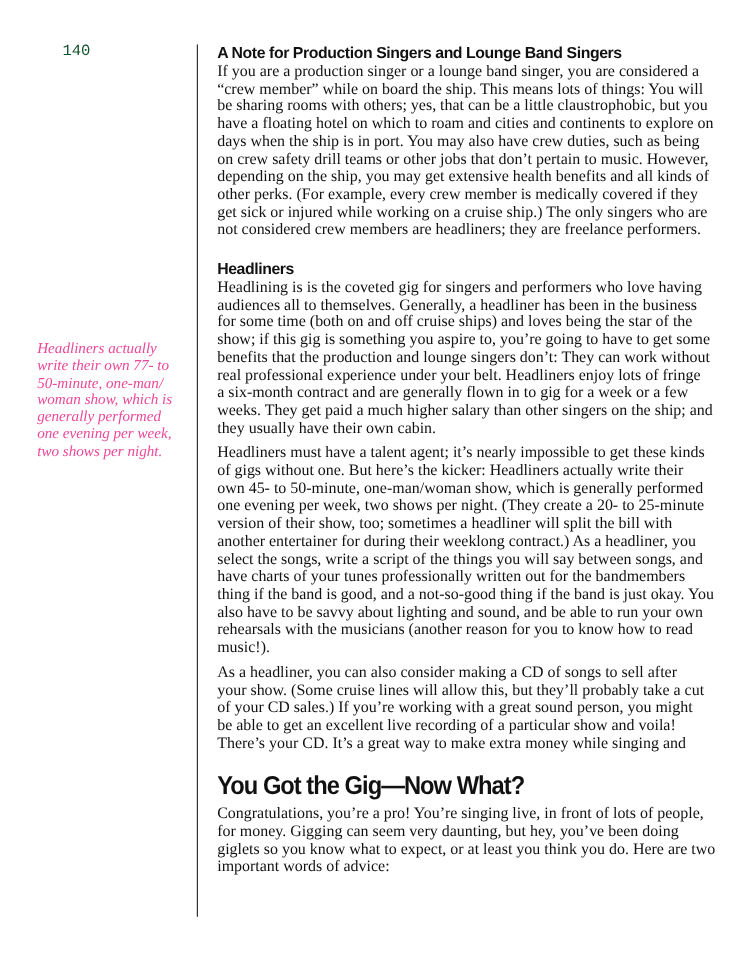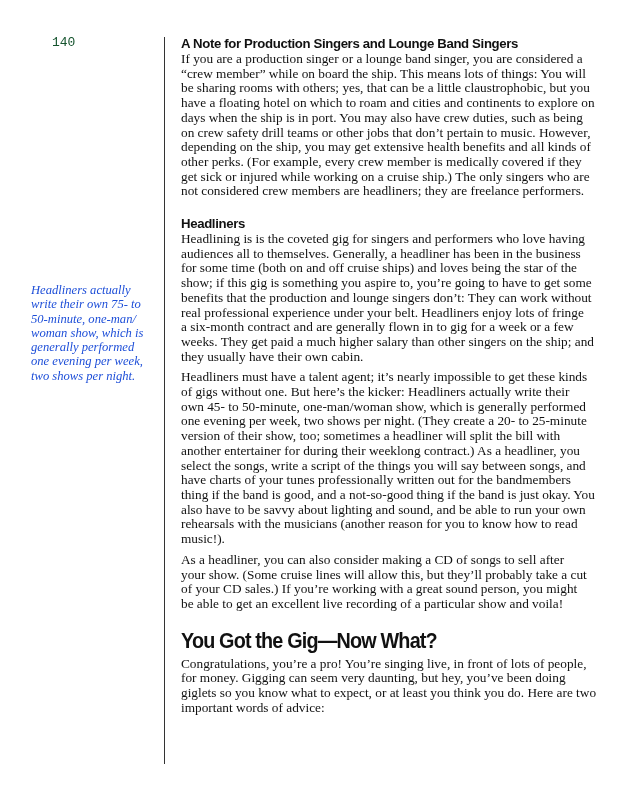--- a/index.html
+++ b/index.html
@@ -32,21 +32,21 @@
     }
     .margin-note {
       position: absolute;
       left: 31px;
       top: 283px;
       width: 130px;
       font-family: "Liberation Serif", serif;
       font-style: italic;
       font-size: 12.6px;
       line-height: 14.3px;
-      color: #1d4ed8;
+      color: #ec4899;
     }
     .margin-note .ln { display: block; white-space: nowrap; }
     .main {
       position: absolute;
       left: 181px;
       top: 36px;
       width: 400px;
     }
     .h2 {
       font-family: "Liberation Sans", sans-serif;
@@ -83,21 +83,21 @@
   </style>
 </head>
 <body>
 
 <div class="page-number">140</div>
 
 <div class="rule"></div>
 
 <aside class="margin-note">
   <span class="ln">Headliners actually</span>
-  <span class="ln">write their own 75- to</span>
+  <span class="ln">write their own 77- to</span>
   <span class="ln">50-minute, one-man/</span>
   <span class="ln">woman show, which is</span>
   <span class="ln">generally performed</span>
   <span class="ln">one evening per week,</span>
   <span class="ln">two shows per night.</span>
 </aside>
 
 <main class="main">
 
   <section>
@@ -145,20 +145,21 @@
       <span class="ln">also have to be savvy about lighting and sound, and be able to run your own</span>
       <span class="ln">rehearsals with the musicians (another reason for you to know how to read</span>
       <span class="ln">music!).</span>
     </p>
     <div class="gap-sm"></div>
     <p class="para">
       <span class="ln">As a headliner, you can also consider making a CD of songs to sell after</span>
       <span class="ln">your show. (Some cruise lines will allow this, but they’ll probably take a cut</span>
       <span class="ln">of your CD sales.) If you’re working with a great sound person, you might</span>
       <span class="ln">be able to get an excellent live recording of a particular show and voila!</span>
+      <span class="ln">There’s your CD. It’s a great way to make extra money while singing and</span>
     </p>
   </section>
 
   <div class="gap-lg"></div>
 
   <section>
     <h1 class="h1">You Got the Gig—Now What?</h1>
     <div style="height:4px"></div>
     <p class="para">
       <span class="ln">Congratulations, you’re a pro! You’re singing live, in front of lots of people,</span>

